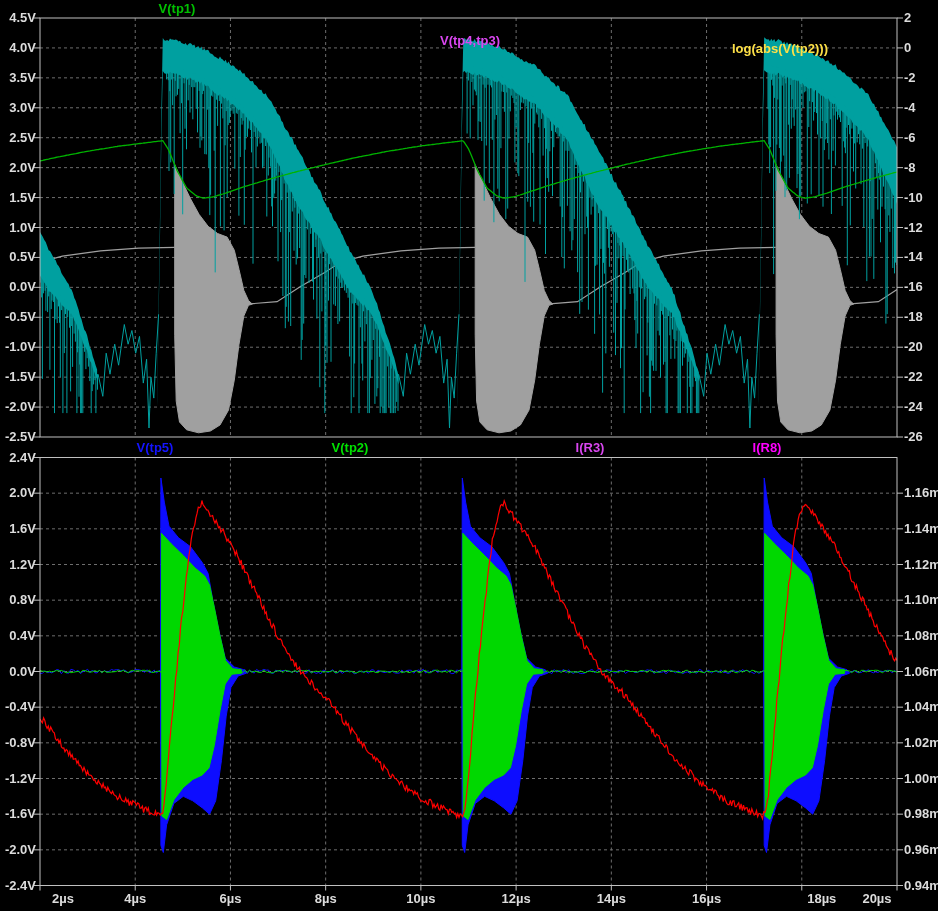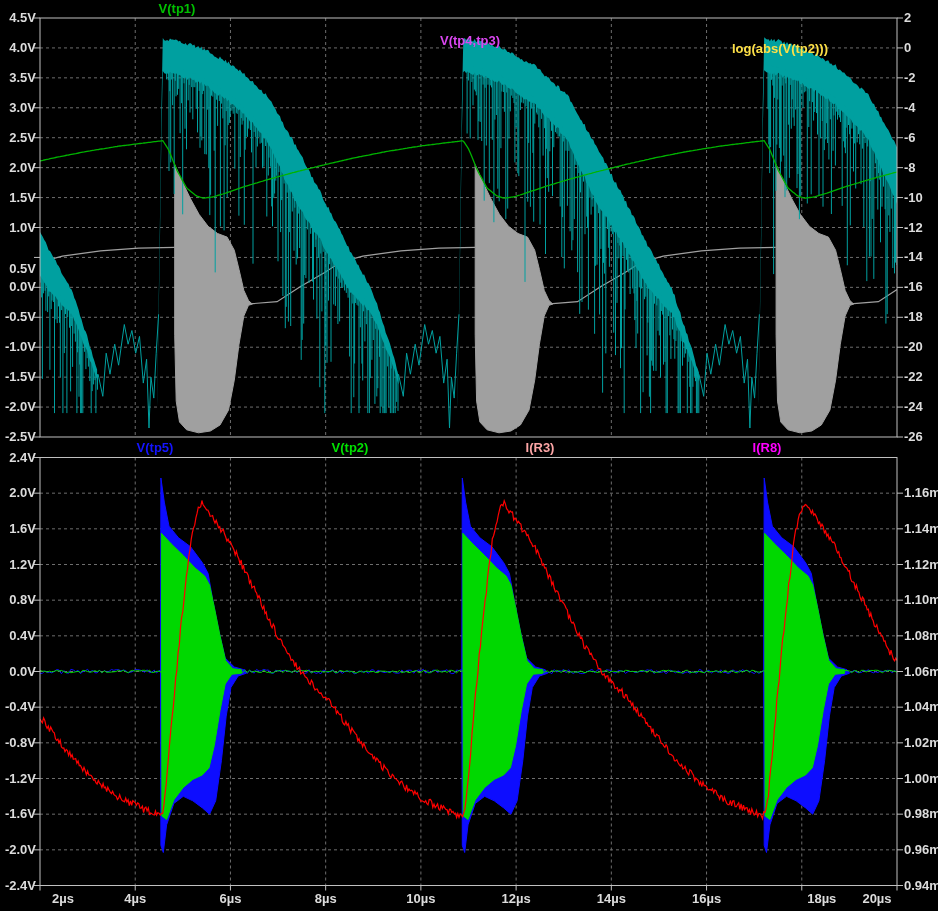--- a/index.html
+++ b/index.html
@@ -170,33 +170,33 @@
       </g>
     </svg>
   <div id="topTraceLabels">
       <div class="tlbl" style="left: 177px; top: 2px; color: rgb(0, 192, 0);">V(tp1)</div>
       <div class="tlbl" style="left: 470px; top: 2px; color: #d946ef; margin-top: 32px;">V(tp4,tp3)</div>
       <div class="tlbl" style="left: 780px; top: 2px; color: #fde047; margin-top: 40px;">log(abs(V(tp2)))</div>
     </div>
   <div id="botTraceLabels">
       <div class="tlbl" style="left: 155px; top: 441px; color: rgb(20, 20, 255);">V(tp5)</div>
       <div class="tlbl" style="left: 350px; top: 441px; color: rgb(0, 224, 0);">V(tp2)</div>
-      <div class="tlbl" style="left: 540px; top: 441px; color: #fca5a5;">I(R3)</div>
+      <div class="tlbl" style="left: 590px; top: 441px; color: #d946ef;">I(R3)</div>
       <div class="tlbl" style="left: 767px; top: 441px; color: rgb(255, 0, 255);">I(R8)</div>
     </div>
   <div id="axisLabels">
       <div class="albl" style="right: 902px; top: 11px;">4.5V</div>
       <div class="albl" style="right: 902px; top: 40.9286px;">4.0V</div>
       <div class="albl" style="right: 902px; top: 70.8571px;">3.5V</div>
       <div class="albl" style="right: 902px; top: 100.786px;">3.0V</div>
       <div class="albl" style="right: 902px; top: 130.714px;">2.5V</div>
       <div class="albl" style="right: 902px; top: 160.643px;">2.0V</div>
       <div class="albl" style="right: 902px; top: 190.571px;">1.5V</div>
       <div class="albl" style="right: 902px; top: 220.5px;">1.0V</div>
-      <div class="albl" style="right: 902px; top: 250.429px; margin-top: 12px;">0.5V</div>
+      <div class="albl" style="right: 902px; top: 250.429px;">0.5V</div>
       <div class="albl" style="right: 902px; top: 280.357px;">0.0V</div>
       <div class="albl" style="right: 902px; top: 310.286px;">-0.5V</div>
       <div class="albl" style="right: 902px; top: 340.214px;">-1.0V</div>
       <div class="albl" style="right: 902px; top: 370.143px;">-1.5V</div>
       <div class="albl" style="right: 902px; top: 400.071px;">-2.0V</div>
       <div class="albl" style="right: 902px; top: 430px;">-2.5V</div>
       <div class="albl" style="left: 904px; top: 11px;">2</div>
       <div class="albl" style="left: 904px; top: 40.9286px;">0</div>
       <div class="albl" style="left: 904px; top: 70.8571px;">-2</div>
       <div class="albl" style="left: 904px; top: 100.786px;">-4</div>

